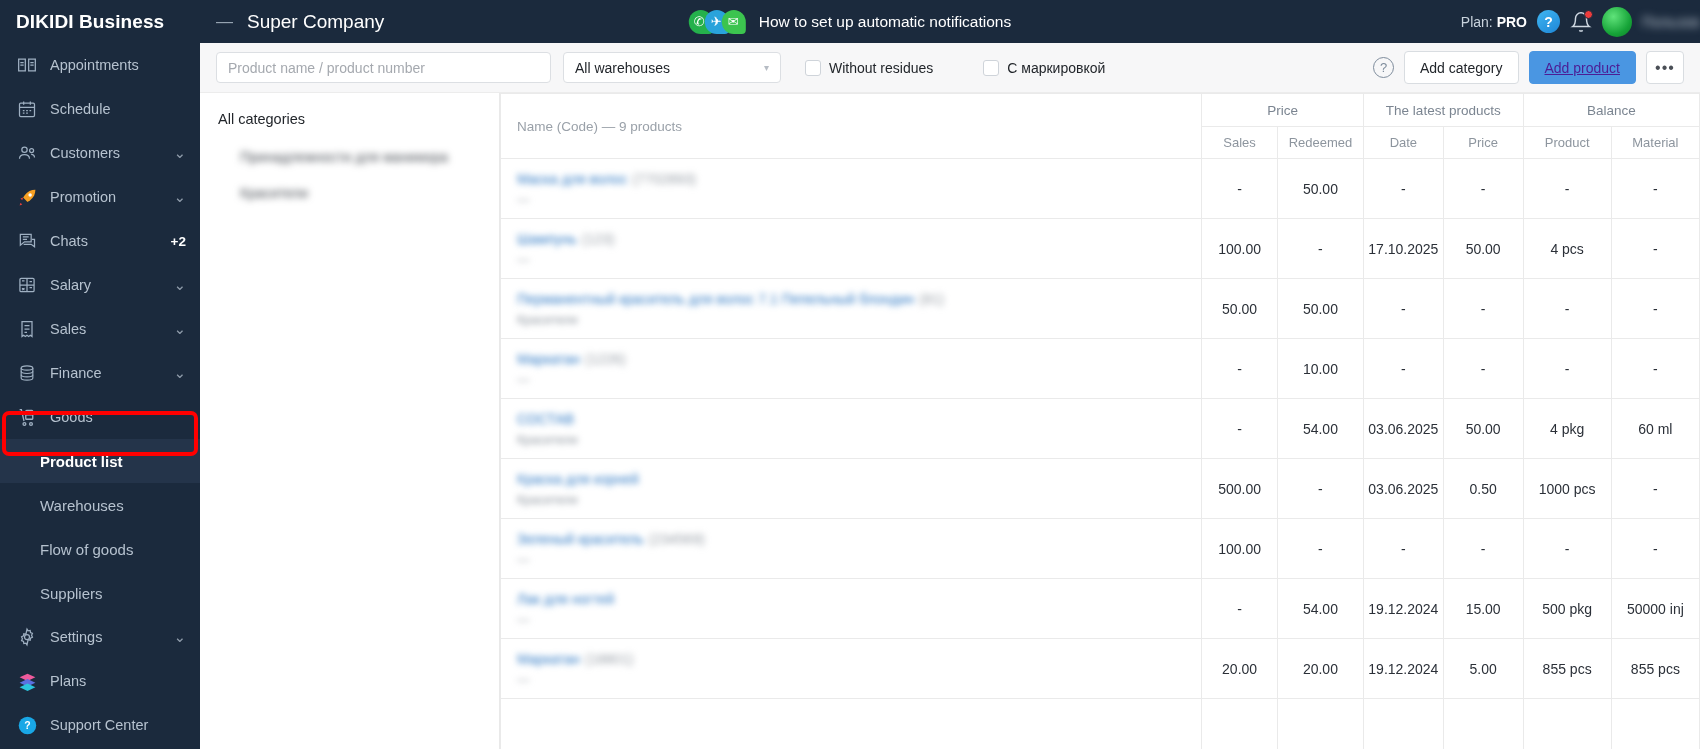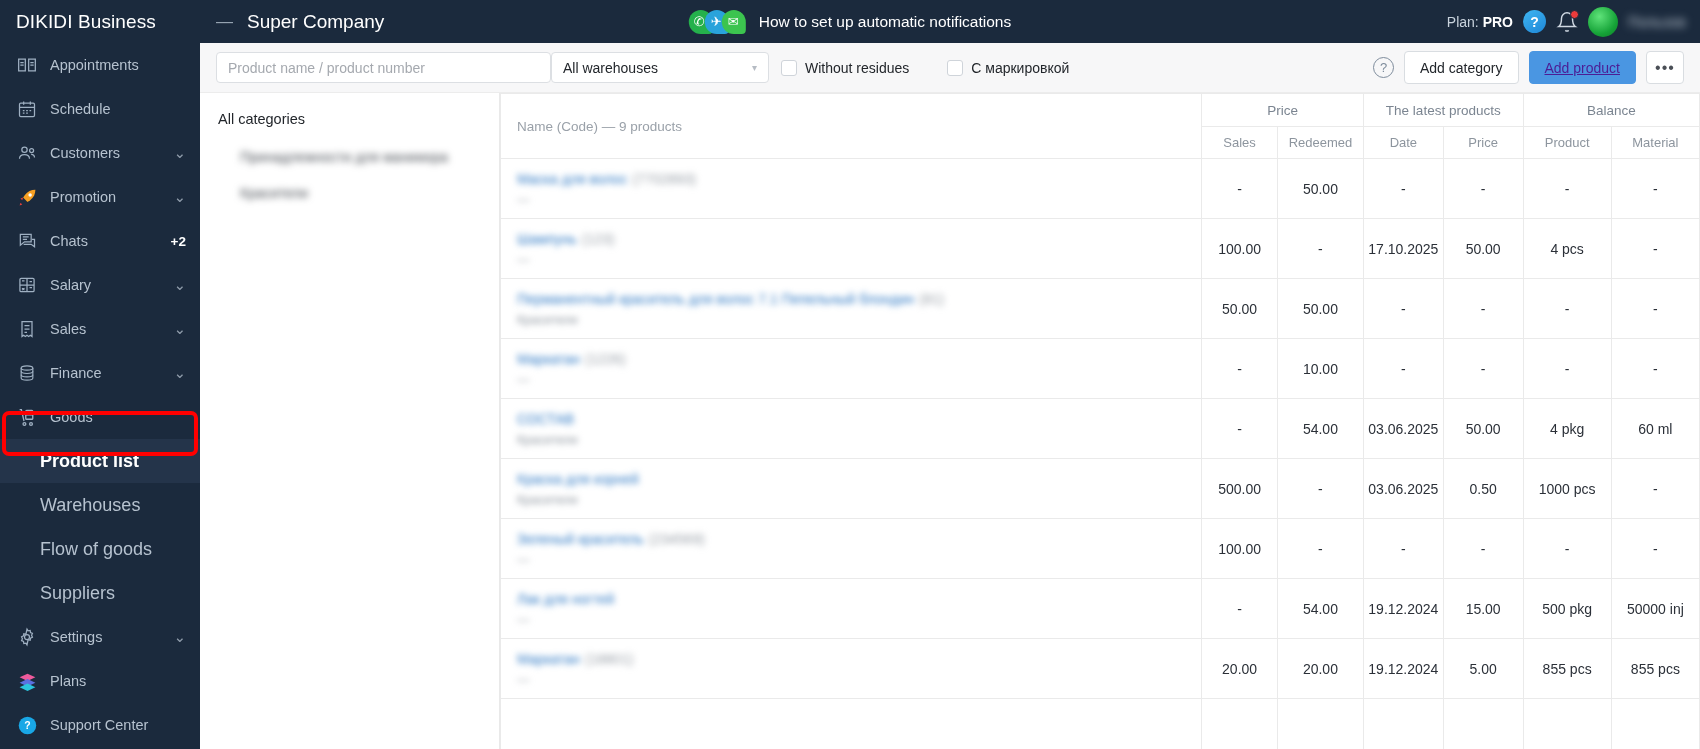--- a/index.html
+++ b/index.html
@@ -13,22 +13,22 @@
   
   .topbar {
     height: 43px; background: #1b2a3d; color: #fff;
     display: flex; align-items: center; flex: 0 0 43px;
     position: relative; z-index: 5;
   }
   .brand {
     width: 200px; flex: 0 0 200px; padding-left: 16px;
     font-size: 19px; letter-spacing: .1px; white-space: nowrap;
   }
-  .brand .dk { font-weight: normal; margin-top: 36px; }
-  .brand .bs { font-weight: 400; }
+  .brand .dk { font-weight: bold; margin-top: 36px; }
+  .brand .bs { font-weight: 700; }
   .dash { color: #9aa7b5; margin: 0 14px 0 16px; font-size: 17px; }
   .company { font-size: 19px; color: #fff; white-space: nowrap; }
   .topbar-center {
     position: absolute; left: 50%; transform: translateX(-50%);
     display: flex; align-items: center; gap: 12px; white-space: nowrap;
   }
   .msg-icons { position: relative; width: 58px; height: 24px; }
   .msg-icons span {
     position: absolute; top: 0; width: 24px; height: 24px; border-radius: 50% 50% 8px 50%;
     display: block;
@@ -36,21 +36,20 @@
   .msg-icons .m1 { left: 0; background: #25b14c; border-radius: 50% 50% 4px 50%; }
   .msg-icons .m2 { left: 16px; background: #29a3db; border-radius: 50% 50% 4px 50%; }
   .msg-icons .m3 { left: 33px; background: #3cc44f; border-radius: 50% 50% 4px 50%; }
   .msg-icons i {
     position: absolute; color: #fff; font-style: normal; font-size: 13px;
     top: 4px; line-height: 16px;
   }
   .banner-text { font-size: 15.5px; color: #fff; }
   .topbar-right {
     margin-left: auto; display: flex; align-items: center; gap: 10px;
-    padding-right: 14px;
   }
   .plan { font-size: 14px; color: #c9d3dd; white-space: nowrap; }
   .plan b { color: #fff; }
   .help-circle {
     width: 23px; height: 23px; border-radius: 50%;
     background: linear-gradient(145deg,#3fb6f2,#1e86d6);
     color: #fff; font-size: 14px; font-weight: bold;
     display: flex; align-items: center; justify-content: center;
   }
   .bell { position: relative; width: 22px; height: 22px; }
@@ -85,35 +84,35 @@
   .nav-item .ico {
     width: 22px; height: 22px; flex: 0 0 22px; margin-right: 12px;
     display: flex; align-items: center; justify-content: center;
   }
   .nav-item .lbl { flex: 1; white-space: nowrap; }
   .nav-item .chev { opacity: .75; }
   .nav-item .badge { color: #ffffff; font-size: 13.5px; font-weight: bold; }
   .nav-item.active-parent { }
   .sub-item {
     height: 44px; display: flex; align-items: center;
-    padding-left: 40px; color: #b6c2cf; font-size: 18px; cursor: pointer;
+    padding-left: 40px; color: #b6c2cf; font-size: 15px; cursor: pointer;
   }
   .sub-item.selected {
     background: #24344a; color: #fff; font-weight: bold;
   }
   .highlight-box {
     position: absolute; left: 2px; top: 368px; width: 196px; height: 45px;
     border: 4px solid #ff0000; border-radius: 7px; pointer-events: none; z-index: 3;
   }
 
   
   .main { flex: 1; display: flex; flex-direction: column; min-width: 0; background:#fff; }
   .toolbar {
     height: 50px; flex: 0 0 50px; background: #f7f7f8;
-    display: flex; align-items: center; padding: 0 16px; 
+    display: flex; align-items: center; padding: 0 16px; gap: 12px;
     border-bottom: 1px solid #ececec;
   }
   .search-input {
     width: 335px; height: 31px; border: 1px solid #dcdfe3; border-radius: 4px;
     background: #fff; padding: 0 11px; font-size: 14px; color: #333;
     font-family: "Liberation Sans", sans-serif;
   }
   .search-input::placeholder { color: #a5a9af; }
   .wh-select {
     width: 218px; height: 31px; border: 1px solid #dcdfe3; border-radius: 4px;

